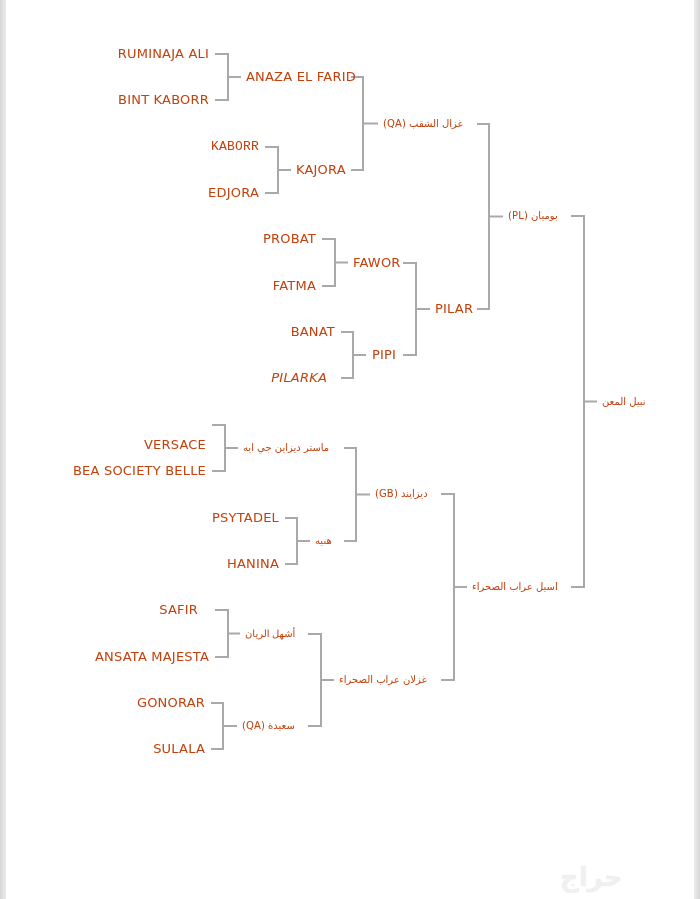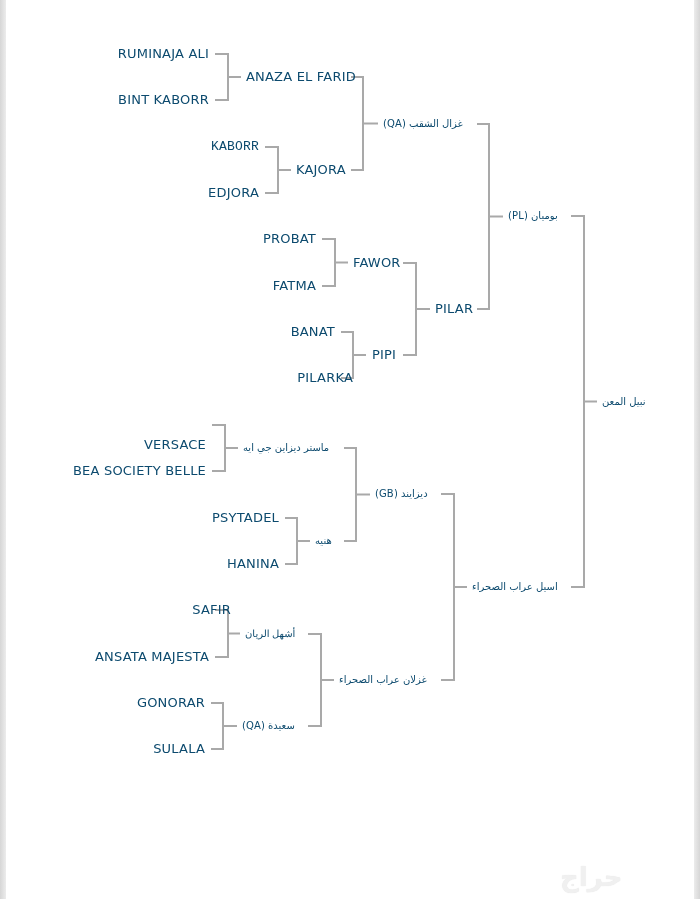--- a/index.html
+++ b/index.html
@@ -7,21 +7,21 @@
     width:700px; height:899px; position:relative; overflow:hidden;
     background:#ffffff;
     font-family:"DejaVu Sans","Liberation Sans",sans-serif;
   }
   .edge-left { position:absolute; left:0; top:0; width:6px; height:899px;
     background:linear-gradient(to right,#d6d6d6,#ececec); }
   .edge-right { position:absolute; right:0; top:0; width:6px; height:899px;
     background:linear-gradient(to left,#d6d6d6,#ececec); }
   #lines { position:absolute; left:0; top:0; }
   .lbl {
-    position:absolute; font-size:13px; color:#0c4a6e; white-space:nowrap;
+    position:absolute; font-size:13px; color:#c2410c; white-space:nowrap;
     transform:translateY(-50%); line-height:16px; letter-spacing:0.2px;
   }
   .lbl.ar { font-size:10px; }
   .watermark {
     position:absolute; left:560px; top:862px; font-size:26px; color:#f0f0f0;
     font-weight:bold; letter-spacing:2px;
     text-shadow:0 0 1px #e2e2e2;
   }
 </style>
 </head>
@@ -48,26 +48,26 @@
     <path d="M571 216 H584 V587 H571 M584 401.5 H597" stroke="#a9a9a9" stroke-width="2" fill="none"></path>
   </svg>
 
 <div class="lbl" style="right:491px; top:54px;">RUMINAJA ALI</div>
 <div class="lbl" style="right:491px; top:100px;">BINT KABORR</div>
 <div class="lbl" style="right:441px; top:147px;font-family:Liberation Mono, monospace;">KABORR</div>
 <div class="lbl" style="right:441px; top:193px;">EDJORA</div>
 <div class="lbl" style="right:384px; top:239px;">PROBAT</div>
 <div class="lbl" style="right:384px; top:286px;">FATMA</div>
 <div class="lbl" style="right:365px; top:332px;">BANAT</div>
-<div class="lbl" style="right:347px; top:378px;">PILARKA</div>
+<div class="lbl" style="right:373px; top:378px;font-style:italic;">PILARKA</div>
 <div class="lbl" style="right:494px; top:425px;margin-top:20px;">VERSACE</div>
 <div class="lbl" style="right:494px; top:471px;">BEA SOCIETY BELLE</div>
 <div class="lbl" style="right:421px; top:518px;">PSYTADEL</div>
 <div class="lbl" style="right:421px; top:564px;">HANINA</div>
-<div class="lbl" style="right:469px; top:610px;">SAFIR</div>
+<div class="lbl" style="right:502px; top:610px;">SAFIR</div>
 <div class="lbl" style="right:491px; top:657px;">ANSATA MAJESTA</div>
 <div class="lbl" style="right:495px; top:703px;">GONORAR</div>
 <div class="lbl" style="right:495px; top:749px;">SULALA</div>
 
 <div class="lbl" style="left:246px; top:77px;">ANAZA EL FARID</div>
 <div class="lbl" style="left:296px; top:170px;">KAJORA</div>
 <div class="lbl" style="left:353px; top:263px;">FAWOR</div>
 <div class="lbl" style="left:372px; top:355px;">PIPI</div>
 <div class="lbl ar" style="left:243px; top:448px;" dir="rtl">ماستر ديزاين جي ايه</div>
 <div class="lbl ar" style="left:315px; top:541px;" dir="rtl">هنيه</div>

